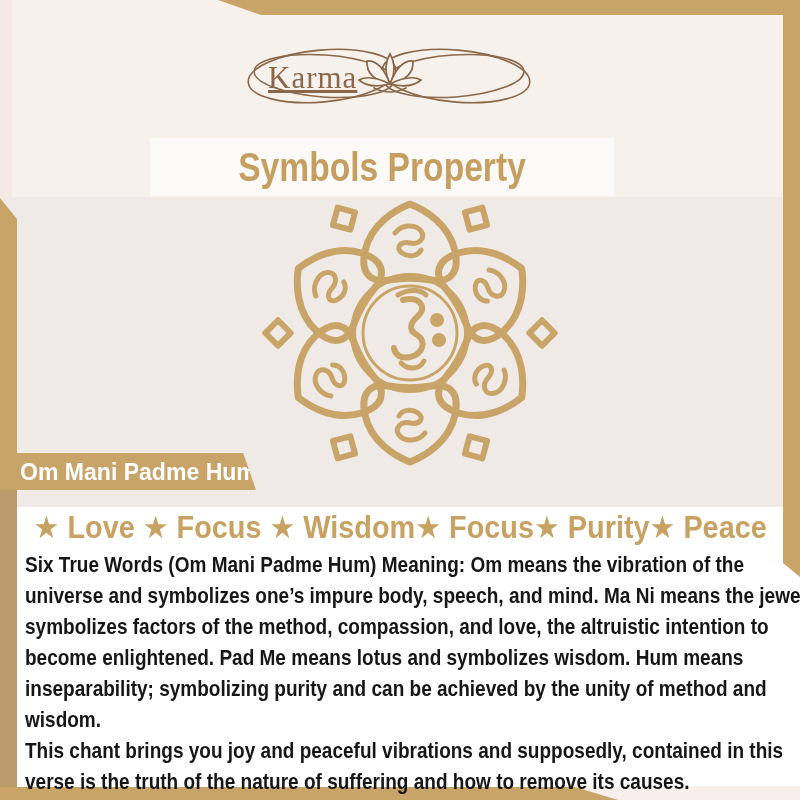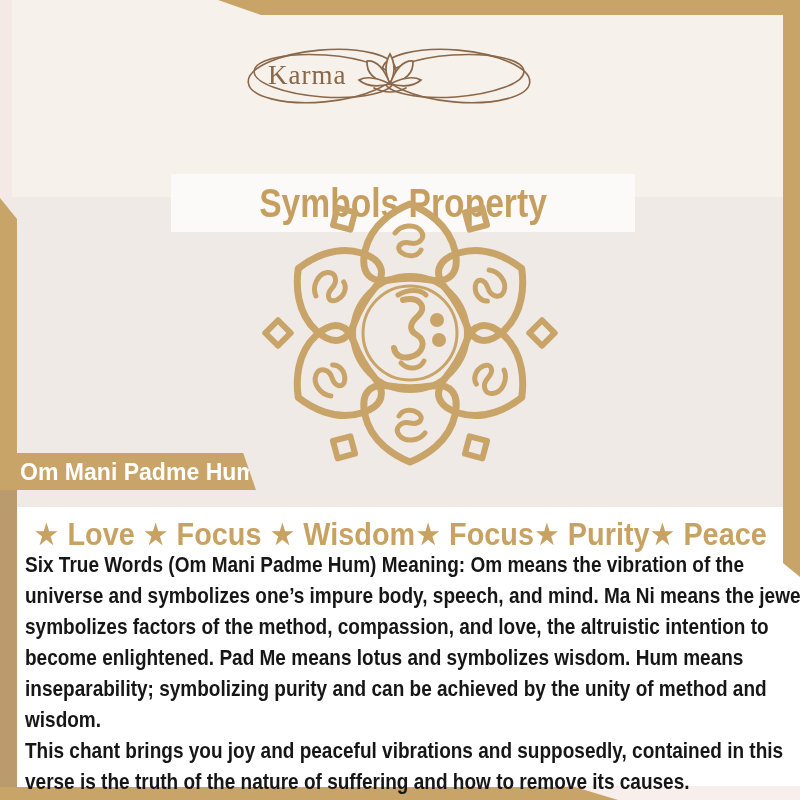--- a/index.html
+++ b/index.html
@@ -16,27 +16,27 @@
   .ribbons{position:absolute;left:0;top:0;width:800px;height:800px;pointer-events:none;}
   .ribbon-gold{fill:var(--gold,#c9a468);}
   .ribbon-tan{fill:var(--gold-dark,#b99b6e);}
 
   
   .logo{position:absolute;left:240px;top:36px;width:300px;height:80px;}
   .logo svg{position:absolute;left:0;top:0;}
   .brand-word{
     position:absolute;top:24px;
     font-family:"Liberation Serif","DejaVu Serif",serif;
-    font-size:27px;color:var(--brown,#8a6748);letter-spacing:1px;
+    font-size:31px;color:var(--brown,#8a6748);letter-spacing:1px;text-decoration:underline;
   }
   .brand-left{left:28px;}
   .brand-right{left:151px;}
 
   
-  .title-band{position:absolute;left:171px;top:138px;width:464px;height:58px;background:var(--band-white,#fcfaf9);margin-top:36px;}
+  .title-band{position:absolute;left:150px;top:138px;width:464px;height:58px;background:var(--band-white,#fcfaf9);}
   .page-title{
     width:100%;text-align:center;line-height:58px;margin:0;
     font-size:41px;font-weight:700;color:var(--title-gold,#c69f60);
     transform:scaleX(.82);transform-origin:center;letter-spacing:0px;white-space:nowrap;
   }
 
   
   .mandala{position:absolute;left:260px;top:183px;width:300px;height:300px;}
   .mstroke{stroke:var(--gold,#c9a468);fill:none;stroke-linejoin:round;stroke-linecap:round;}
   .mfill{fill:var(--gold,#c9a468);}
@@ -48,21 +48,21 @@
     clip-path:polygon(0 0,95% 0,100% 100%,0 100%);
     text-align:right;
   }
   .om-band span{
     display:inline-block;margin-left:20px;line-height:37px;
     font-size:24px;font-weight:700;color:#ffffff;letter-spacing:0px;
     transform:scaleX(.96);transform-origin:left;white-space:nowrap;
   }
 
   
-  .stars-line{position:absolute;left:0;top:509px;width:800px;text-align:center;margin-top:7px;}
+  .stars-line{position:absolute;left:0;top:509px;width:800px;text-align:center;}
   .stars-line span{
     display:inline-block;font-size:31px;font-weight:700;color:var(--star-gold,#c7a262);
     transform:scaleX(.93);transform-origin:center;white-space:nowrap;
   }
 
   
   .body-text{position:absolute;left:25px;top:549px;width:910px;transform:scaleX(.845);transform-origin:left top;}
   .body-line{
     font-size:22.5px;line-height:31px;font-weight:700;color:var(--text,#161616);
     white-space:nowrap;letter-spacing:0px;

